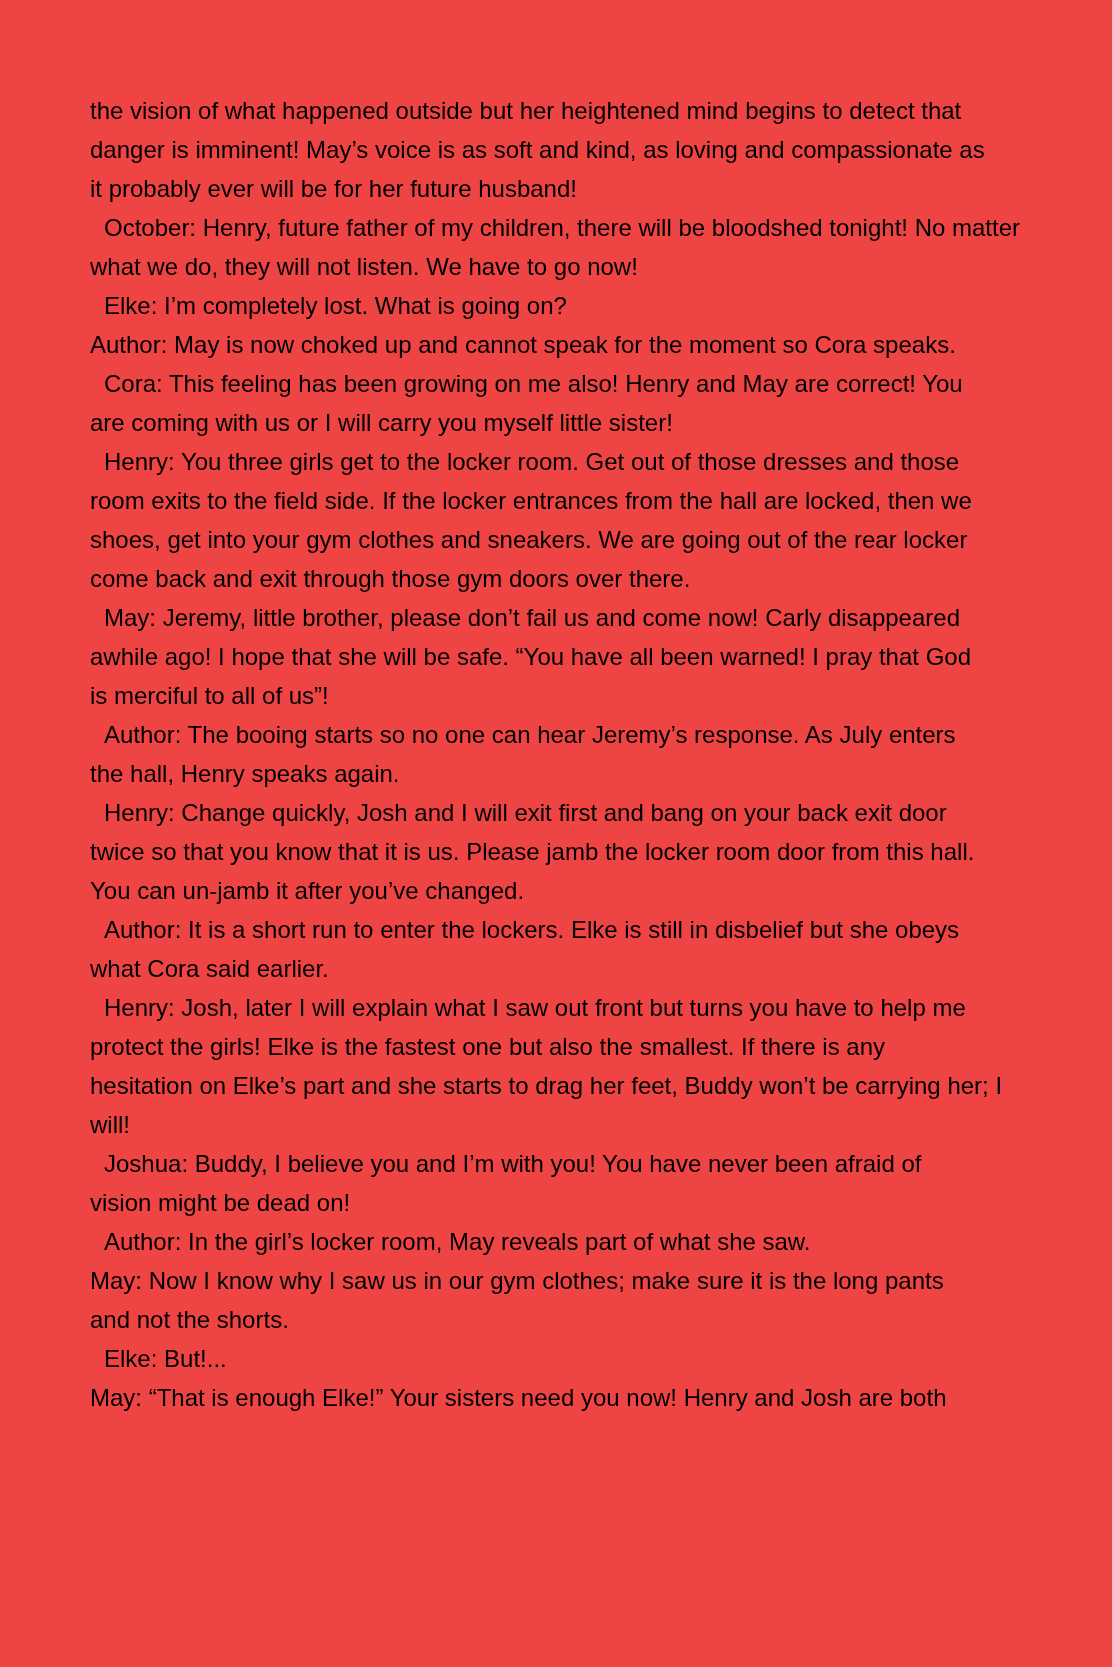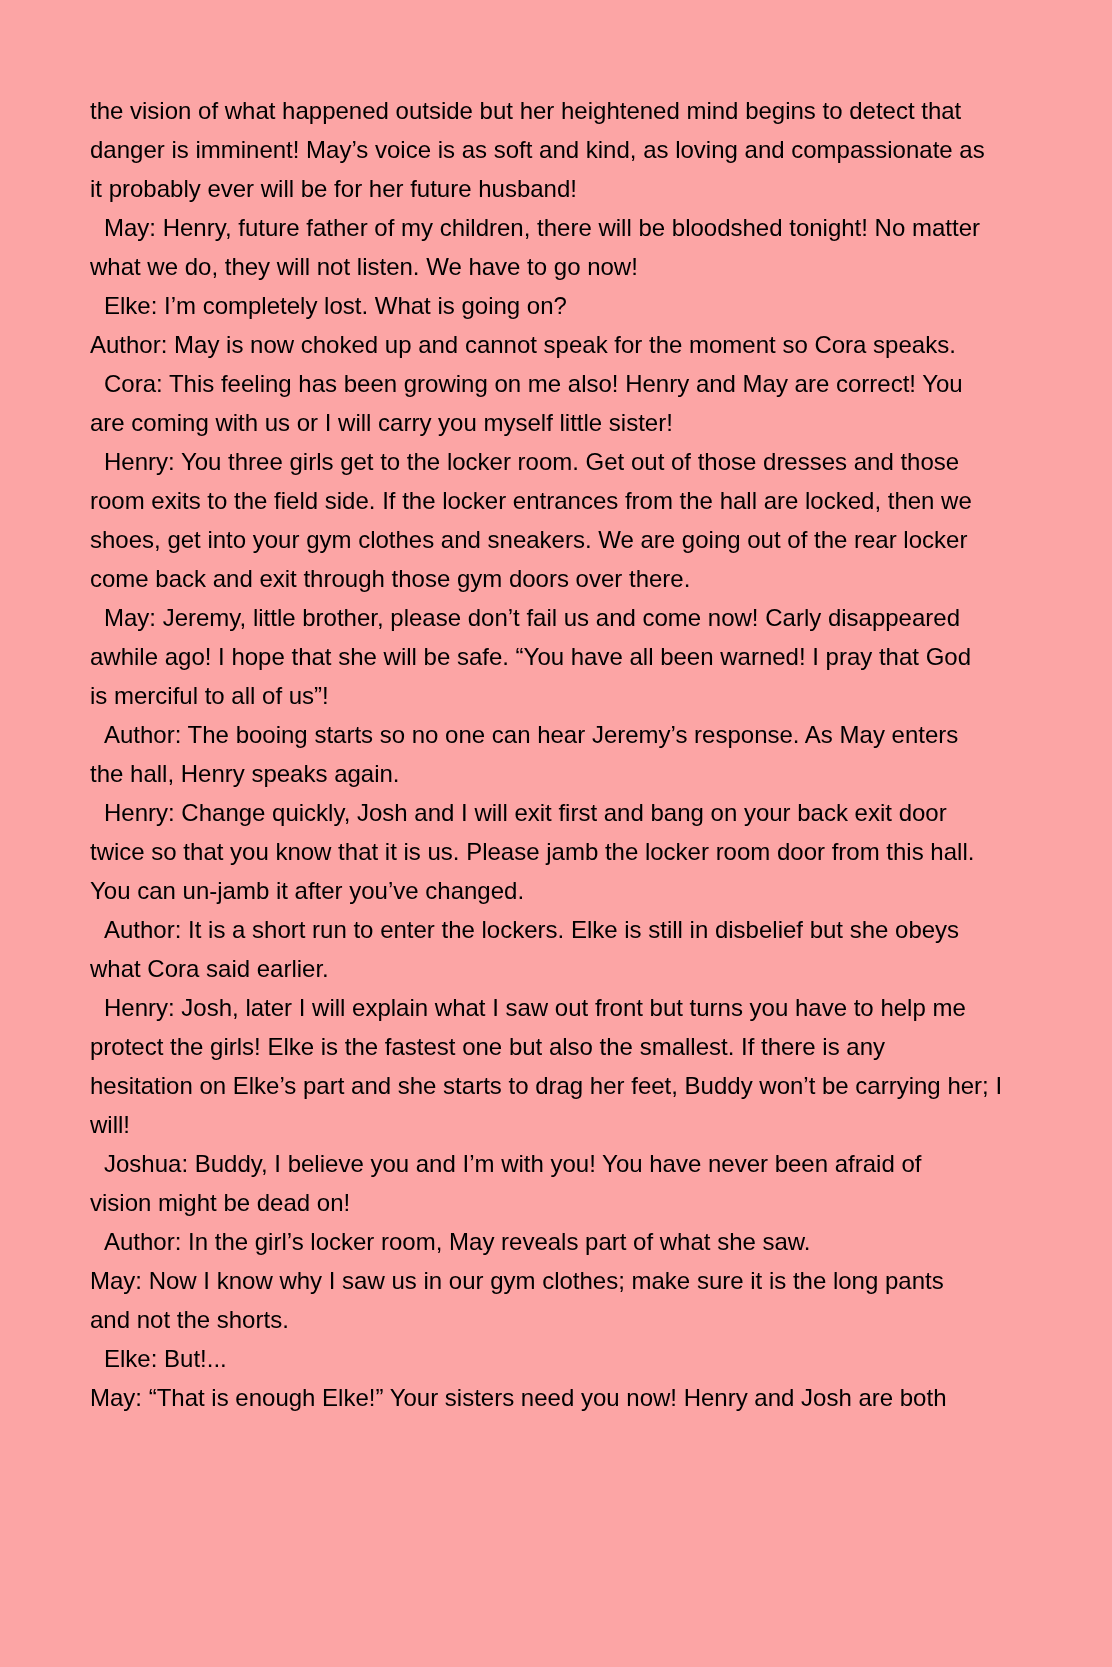--- a/index.html
+++ b/index.html
@@ -10,21 +10,21 @@
   body {
     width: 1112px;
     height: 1667px;
     overflow: hidden;
   }
   .page {
     box-sizing: border-box;
     width: 1112px;
     height: 1667px;
     padding: 91px 70px 0 90px;
-    background: #fca5a5;
+    background: #ef4444;
     color: #000000;
     font-family: "Liberation Sans", "DejaVu Sans", sans-serif;
     font-size: 24px;
     line-height: 39px;
     font-weight: 400;
   }
   .para {
     margin: 0;
     padding: 0;
   }
@@ -40,21 +40,21 @@
 <body>
 
 <main class="page">
   <div id="text-body">
       <p class="para">
         <span class="line">the vision of what happened outside but her heightened mind begins to detect that</span>
         <span class="line">danger is imminent! May’s voice is as soft and kind, as loving and compassionate as</span>
         <span class="line">it probably ever will be for her future husband!</span>
       </p>
       <p class="para indented">
-        <span class="line">May: Henry, future father of my children, there will be bloodshed tonight! No matter</span>
+        <span class="line">October: Henry, future father of my children, there will be bloodshed tonight! No matter</span>
         <span class="line">what we do, they will not listen. We have to go now!</span>
       </p>
       <p class="para indented">
         <span class="line">Elke: I’m completely lost. What is going on?</span>
       </p>
       <p class="para">
         <span class="line">Author: May is now choked up and cannot speak for the moment so Cora speaks.</span>
       </p>
       <p class="para indented">
         <span class="line">Cora: This feeling has been growing on me also! Henry and May are correct! You</span>
@@ -65,21 +65,21 @@
         <span class="line">room exits to the field side. If the locker entrances from the hall are locked, then we</span>
         <span class="line">shoes, get into your gym clothes and sneakers. We are going out of the rear locker</span>
         <span class="line">come back and exit through those gym doors over there.</span>
       </p>
       <p class="para indented">
         <span class="line">May: Jeremy, little brother, please don’t fail us and come now! Carly disappeared</span>
         <span class="line">awhile ago! I hope that she will be safe. “You have all been warned! I pray that God</span>
         <span class="line">is merciful to all of us”!</span>
       </p>
       <p class="para indented">
-        <span class="line">Author: The booing starts so no one can hear Jeremy’s response. As May enters</span>
+        <span class="line">Author: The booing starts so no one can hear Jeremy’s response. As July enters</span>
         <span class="line">the hall, Henry speaks again.</span>
       </p>
       <p class="para indented">
         <span class="line">Henry: Change quickly, Josh and I will exit first and bang on your back exit door</span>
         <span class="line">twice so that you know that it is us. Please jamb the locker room door from this hall.</span>
         <span class="line">You can un-jamb it after you’ve changed.</span>
       </p>
       <p class="para indented">
         <span class="line">Author: It is a short run to enter the lockers. Elke is still in disbelief but she obeys</span>
         <span class="line">what Cora said earlier.</span>

